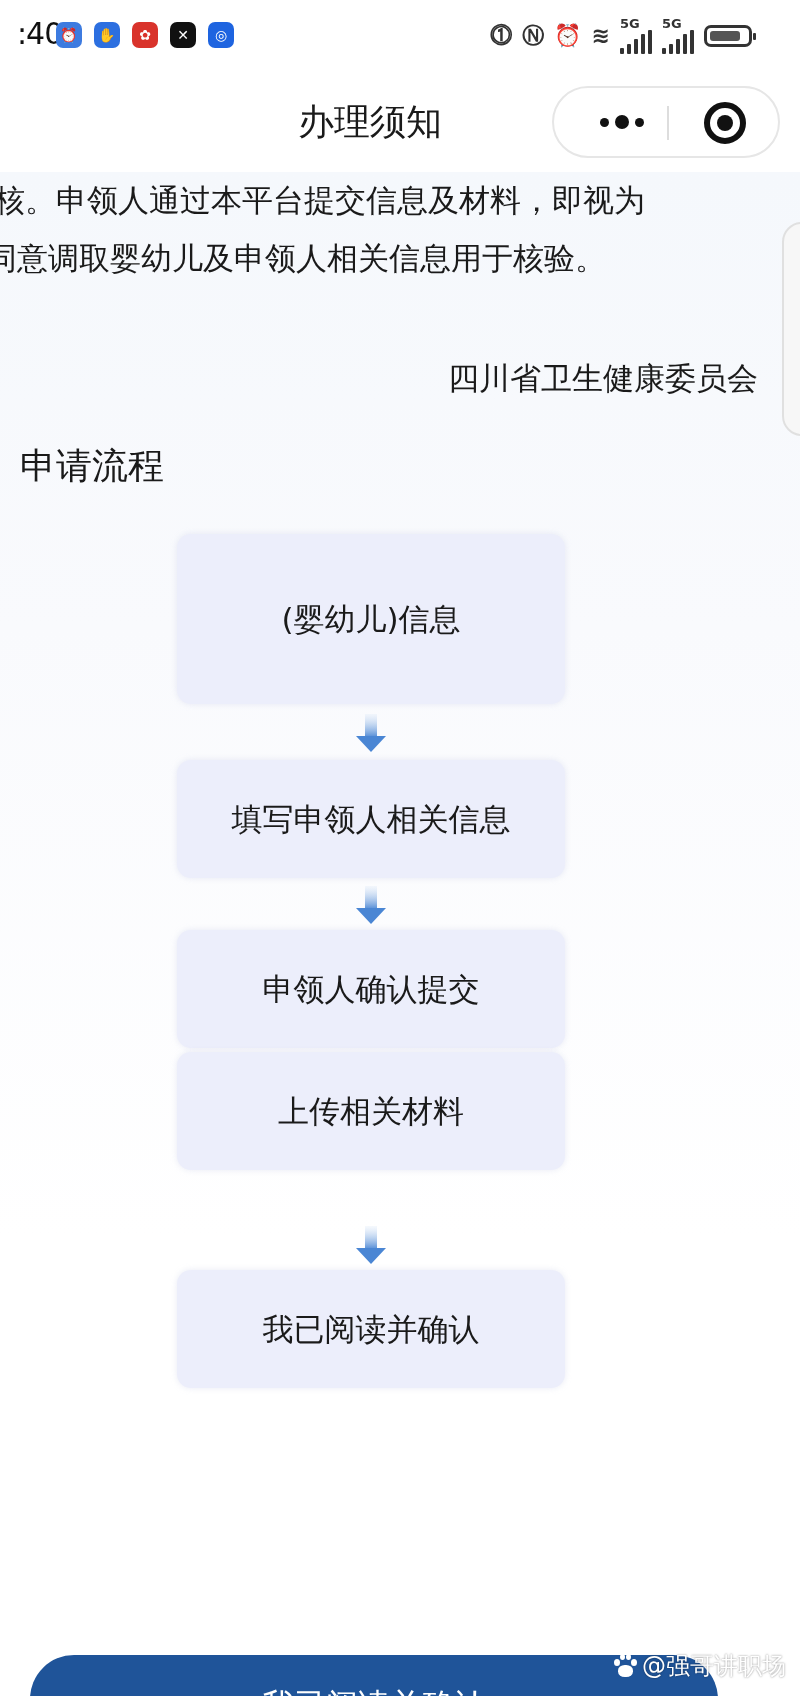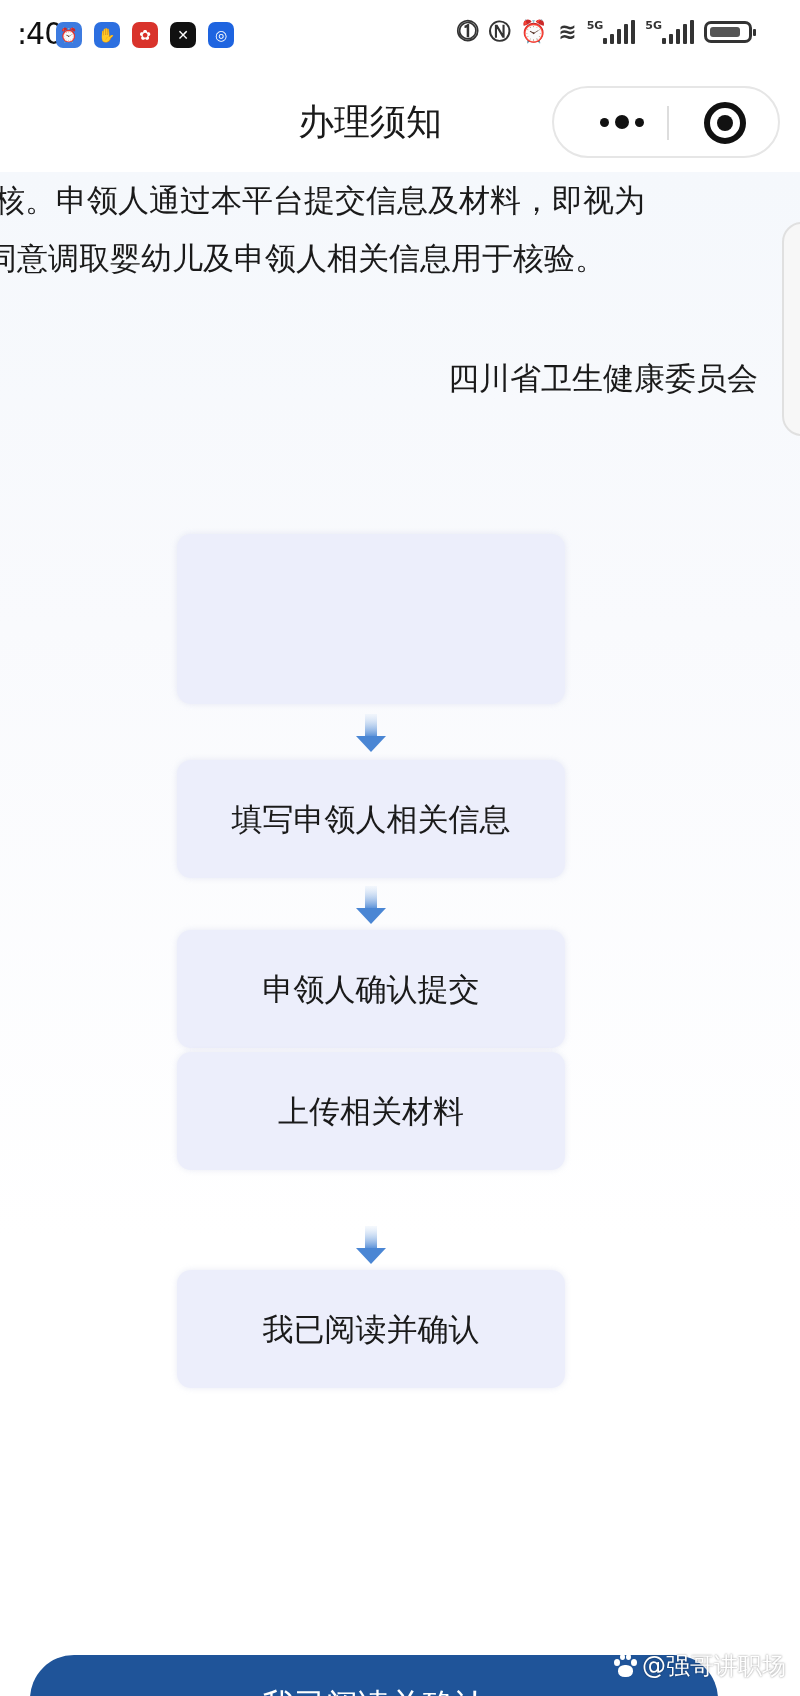--- a/index.html
+++ b/index.html
@@ -6,21 +6,21 @@
   body {
     width: 800px; height: 1696px; overflow: hidden; position: relative;
     font-family: "DejaVu Sans", "Liberation Sans", sans-serif;
     background: #ffffff; color: #1a1a1a;
   }
   .status-bar { position: absolute; left: 0; top: 0; width: 800px; height: 72px; background: #fff; }
   .status-time { position: absolute; left: 0; top: 16px; font-size: 30px; color: #111; letter-spacing: -1px; padding-left: 17px; }
   .app-icon { position: absolute; top: 22px; width: 26px; height: 26px; border-radius: 7px; display: flex; align-items: center; justify-content: center; color: #fff; font-size: 14px; }
   .sys-icons { position: absolute; right: 48px; top: 18px; display: flex; align-items: center; gap: 10px; color: #333; }
   .sys-icon { font-size: 22px; font-weight: bold; color: #333; line-height: 28px; }
-  .sig { display: flex; flex-direction: row; align-items: flex-start; font-size: 11px; font-weight: bold; line-height: 12px; }
+  .sig { display: flex; flex-direction: column; align-items: flex-start; font-size: 13px; font-weight: bold; line-height: 12px; }
   .bars { display: flex; align-items: flex-end; gap: 3px; height: 24px; }
   .bars i { display: block; width: 4px; background: #333; border-radius: 1px; }
   .battery { width: 48px; height: 22px; border: 3px solid #333; border-radius: 7px; position: relative; box-sizing: border-box; }
   .battery .fill { position: absolute; left: 3px; top: 3px; bottom: 3px; width: 30px; background: #555; border-radius: 3px; }
   .battery::after { content: ""; position: absolute; right: -7px; top: 5px; width: 3px; height: 7px; background: #333; border-radius: 1px; }
 
   .nav-bar { position: absolute; left: 0; top: 72px; width: 800px; height: 100px; background: #fff; }
   .nav-title { position: absolute; left: 0; width: 740px; top: 26px; text-align: center; font-size: 36px; color: #1a1a1a; }
   .capsule { position: absolute; left: 552px; top: 14px; width: 228px; height: 72px; border: 2px solid #e6e6e6; border-radius: 36px; box-sizing: border-box; background: #fff; }
   .capsule .more { position: absolute; left: 26px; top: 0; width: 84px; height: 68px; display: flex; align-items: center; justify-content: center; gap: 6px; }
@@ -102,23 +102,25 @@
     <div class="target"></div>
   </div>
 </div>
 
 <div class="content">
   <div class="notice-line" style="left:-6px;top:8px;">核。申领人通过本平台提交信息及材料，即视为</div>
   <div class="notice-line" style="left:-14px;top:66px;">同意调取婴幼儿及申领人相关信息用于核验。</div>
   <div class="side-handle"></div>
   <div class="signature">四川省卫生健康委员会</div>
 
+  <div class="section-title">申请流程</div>
 
   <div class="flow" style="top:0;">
     <div class="step" style="top:362px;height:170px;flex-direction:column;">
+      <span>(婴幼儿)信息</span>
     </div>
     <svg class="arrow" style="top:542px;" viewBox="0 0 32 40">
       <defs>
           <linearGradient id="ag" x1="0" y1="0" x2="0" y2="1">
             <stop offset="0" stop-color="#cfe0f5" stop-opacity="0.2"></stop>
             <stop offset="1" stop-color="#4a86d4"></stop>
           </linearGradient>
         </defs>
       <rect x="10" y="0" width="12" height="24" fill="url(#ag)"></rect>
         <polygon points="1,22 31,22 16,38" fill="#4a86d4"></polygon>

